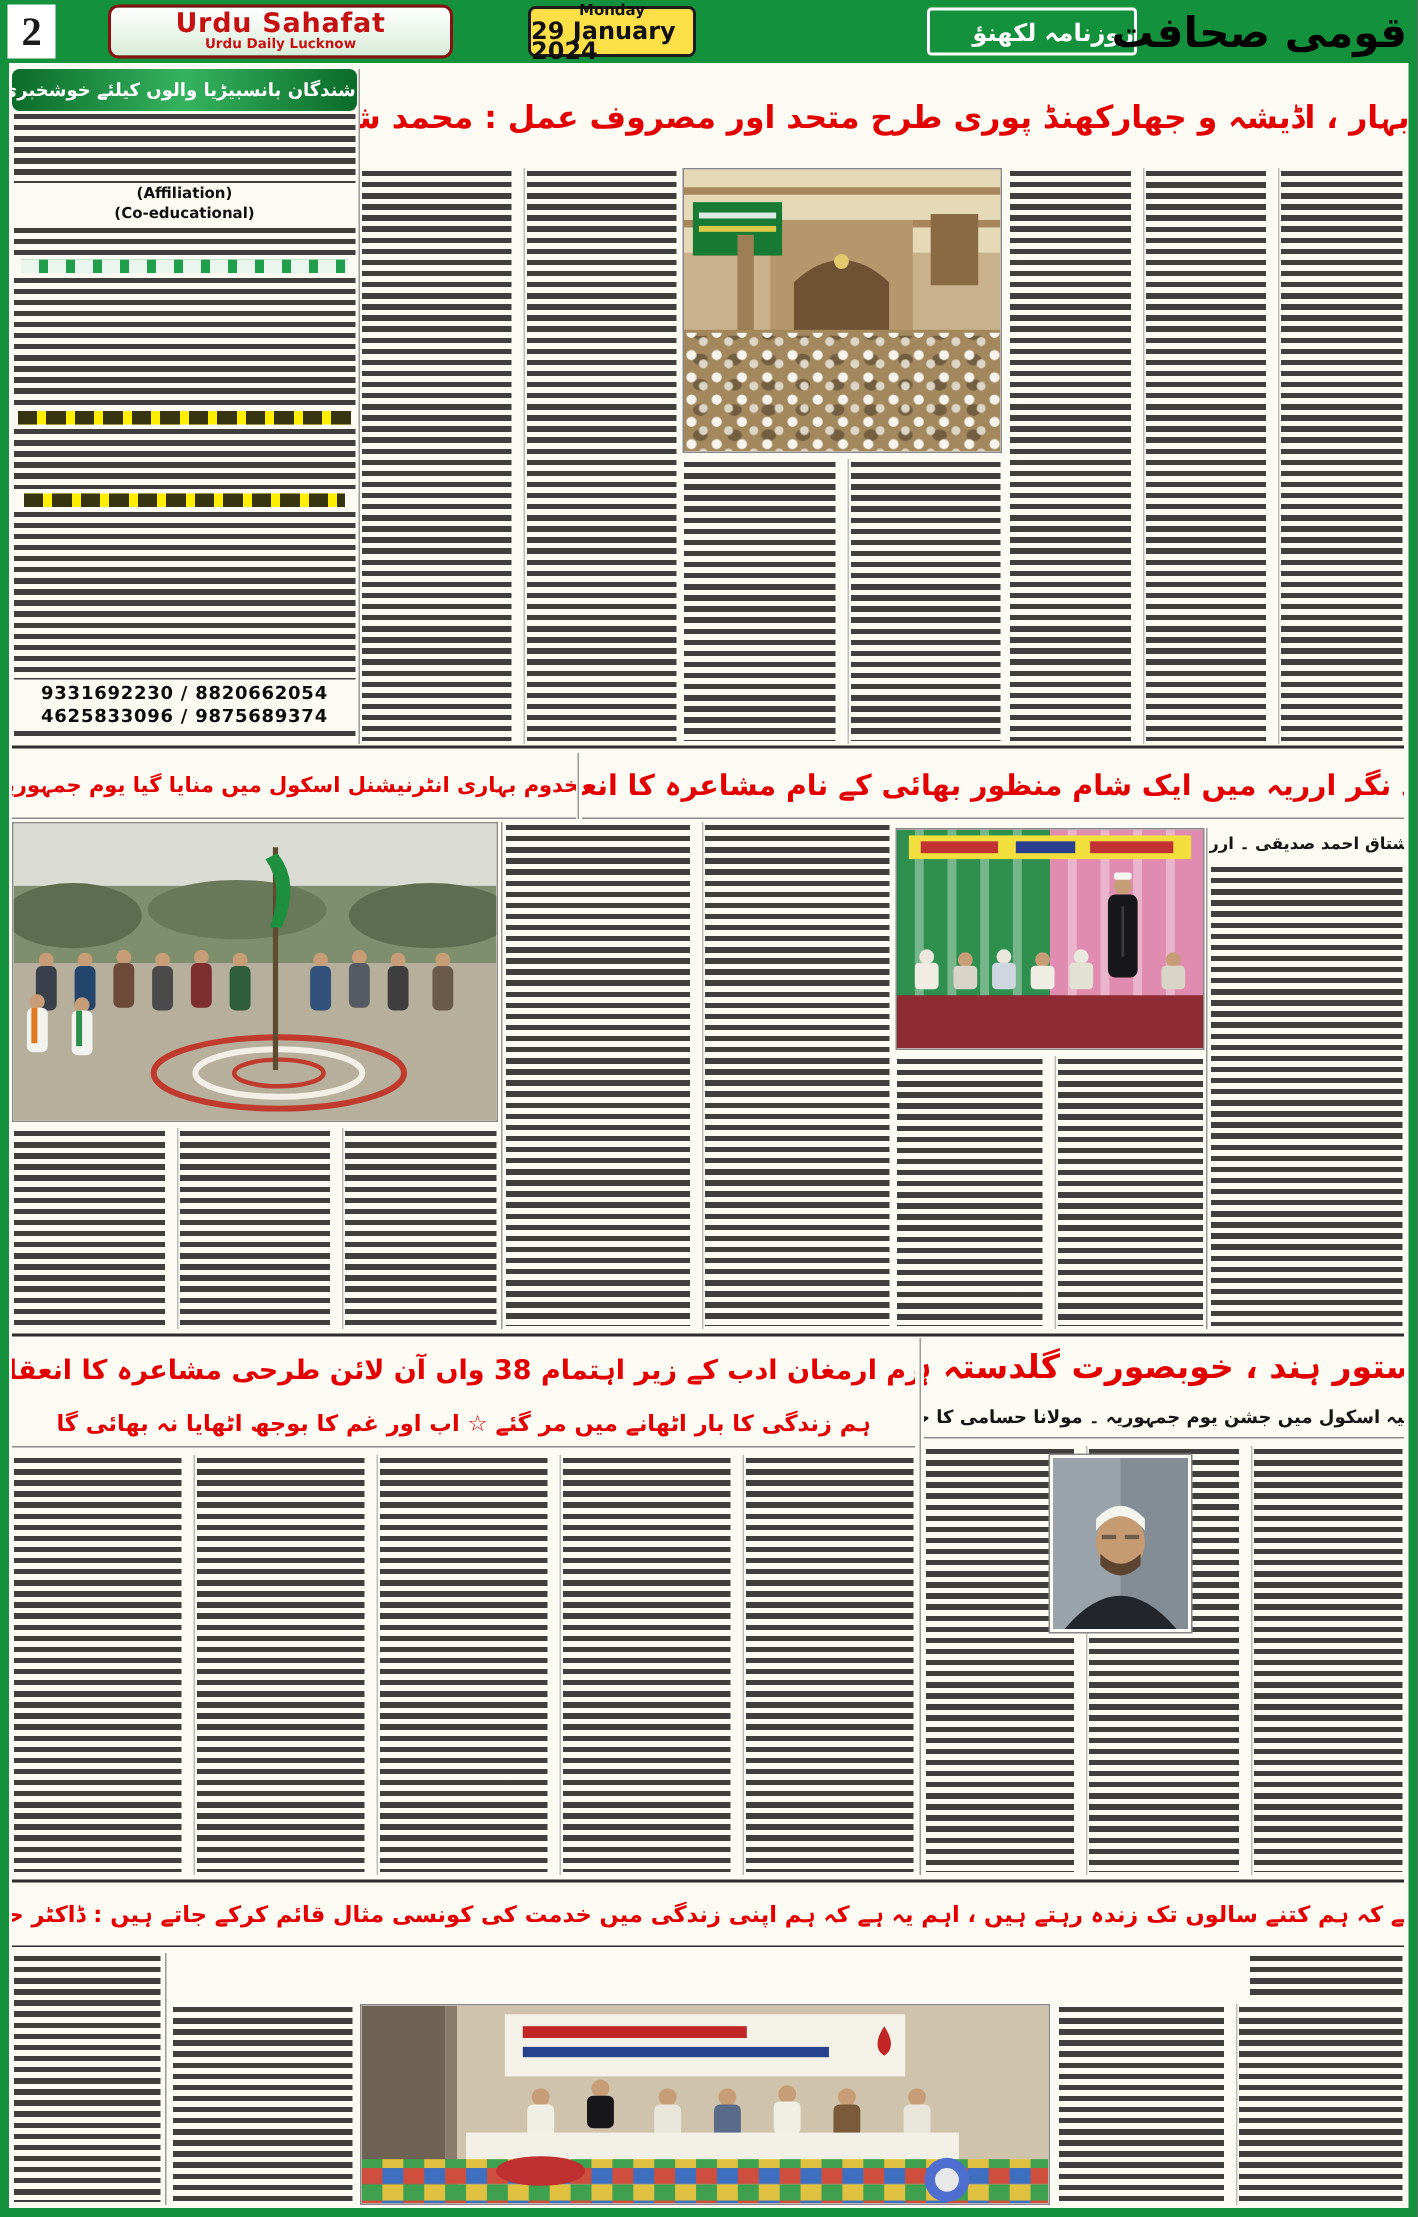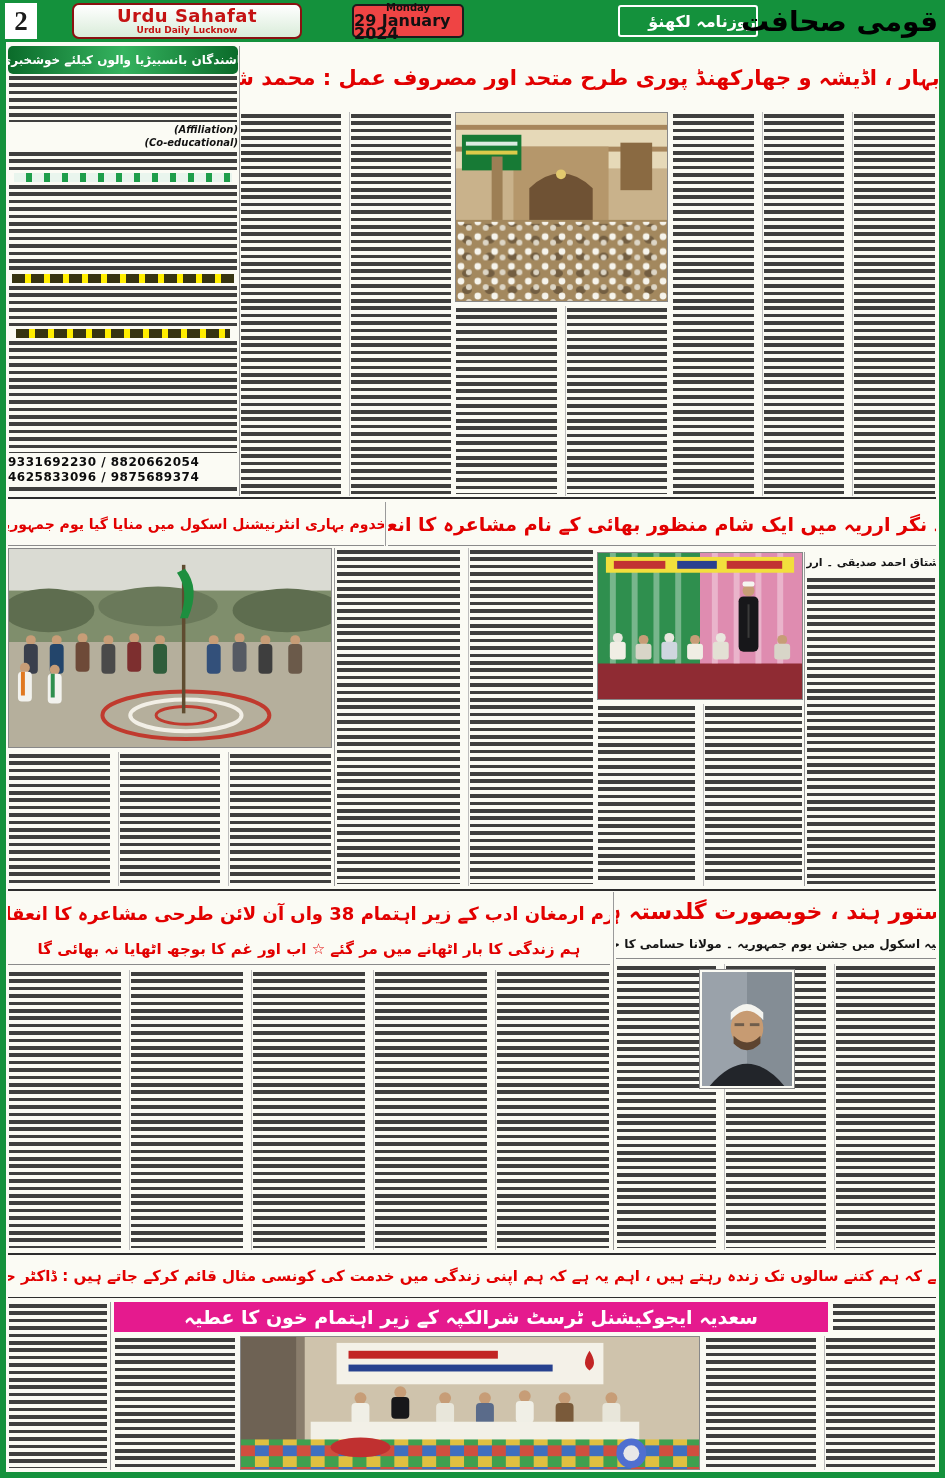--- a/index.html
+++ b/index.html
@@ -15,40 +15,40 @@
   
   .tx{background-image:repeating-linear-gradient(180deg,rgba(22,22,22,.82) 0 3.6px,transparent 3.6px 7.4px);
       background-origin:content-box;background-clip:content-box;padding:2px 1px;}
   .cols{display:flex;gap:7px;}
   .cols .col{flex:1;border-left:1px solid #bdbdbd;}
   .cols .col:first-child{border-left:none;}
   .hl-y{background:#ffee00;background-image:repeating-linear-gradient(90deg,rgba(20,20,20,.85) 0 13px,transparent 13px 19px);}
   .hl-g{background:#1f9e4b;background-image:repeating-linear-gradient(90deg,rgba(255,255,255,.9) 0 12px,transparent 12px 18px);}
   .hline{background:#2d2d2d;height:2px;}
   .vline{background:#9a9a9a;width:1px;}
-  .tok{font-weight:bold;color:#111;text-align:right;overflow:hidden;font-style:italic;}
-  .phn{font-weight:bold;color:#0d0d0d;letter-spacing:.5px;overflow:hidden;}
+  .tok{font-weight:bold;color:#111;text-align:center;overflow:hidden;}
+  .phn{font-weight:bold;color:#0d0d0d;text-align:center;letter-spacing:.5px;overflow:hidden;}
   .photo{overflow:hidden;border:1px solid #888;}
   .photo svg{display:block;width:100%;height:100%;}
 </style>
 </head>
 <body>
 
 <div class="page">
 
   <div class="abs" style="left:0;top:0;width:945px;height:42px;">
     <div class="abs" style="left:5px;top:3px;width:32px;height:36px;background:#ffffff;display:flex;align-items:center;justify-content:center;">
       <span style="font-family:'Liberation Serif',serif;font-weight:bold;font-size:27px;color:#1b1b1b;">2</span>
     </div>
     <div class="abs" style="left:72px;top:3px;width:230px;height:36px;border:2px solid #8a1111;border-radius:7px;
                 background:linear-gradient(180deg,#ffffff,#d9ecd9);display:flex;flex-direction:column;align-items:center;justify-content:center;">
       <span style="color:#c41212;font-weight:800;font-size:18px;line-height:19px;letter-spacing:.5px;">Urdu Sahafat</span>
       <span style="color:#c41212;font-weight:bold;font-size:9px;line-height:11px;">Urdu Daily Lucknow</span>
     </div>
-    <div class="abs" style="left:352px;top:4px;width:112px;height:34px;border:2px solid #1c1c1c;border-radius:5px;background:#ef4444;
+    <div class="abs" style="left:352px;top:4px;width:112px;height:34px;border:2px solid #1c1c1c;border-radius:5px;background:#fde047;
                 display:flex;flex-direction:column;align-items:center;justify-content:center;">
       <span style="color:#111;font-weight:bold;font-size:10px;line-height:12px;">Monday</span>
       <span style="color:#111;font-weight:bold;font-size:16px;line-height:13px;">29 January 2024</span>
     </div>
     <div class="abs" style="left:618px;top:5px;width:140px;height:32px;border:2px solid #ffffff;border-radius:3px;
                 display:flex;align-items:center;justify-content:flex-end;">
       <span style="color:#ffffff;font-weight:bold;font-size:16px;direction:rtl;white-space:nowrap;">روزنامہ لکھنؤ</span>
     </div>
     <div class="abs" style="left:760px;top:2px;width:178px;height:38px;display:flex;align-items:center;justify-content:flex-end;">
       <span style="color:#000000;font-weight:bold;font-size:28px;direction:rtl;white-space:nowrap;">قومی صحافت</span>
@@ -258,22 +258,20 @@
   </div>
 
   <div class="abs hline" style="left:8px;top:1253px;width:928px;"></div>
 
   <div class="abs uh" style="left:8px;top:1257px;width:928px;height:38px;font-size:15px;">اہم یہ نہیں ہے کہ ہم کتنے سالوں تک زندہ رہتے ہیں ، اہم یہ ہے کہ ہم اپنی زندگی میں خدمت کی کونسی مثال قائم کرکے جاتے ہیں : ڈاکٹر حافظ کرناٹکی</div>
   <div class="abs hline" style="left:8px;top:1297px;width:928px;height:1px;"></div>
 
   <div class="abs tx" style="left:8px;top:1302px;width:100px;height:168px;"></div>
   <div class="abs vline" style="left:110px;top:1302px;height:168px;"></div>
 
-  <div class="abs" style="left:114px;top:1302px;width:714px;height:30px;background:#e51a8e;color:#ffffff;font-weight:bold;font-size:19px;
-              direction:rtl;display:flex;align-items:center;justify-content:center;white-space:nowrap;overflow:hidden;">سعدیہ ایجوکیشنل ٹرسٹ شرالکپہ کے زیر اہتمام خون کا عطیہ</div>
   <div class="abs tx" style="left:832px;top:1302px;width:104px;height:30px;"></div>
 
   <div class="abs tx" style="left:114px;top:1336px;width:122px;height:134px;"></div>
 
   <div class="abs photo" style="left:240px;top:1336px;width:460px;height:134px;">
     <svg viewBox="0 0 460 134" preserveAspectRatio="none">
       <defs>
         <g id="bp">
             <circle cx="0" cy="0" r="6" fill="#c79d77"></circle>
             <rect x="-9" y="5" width="18" height="22" rx="4"></rect>

